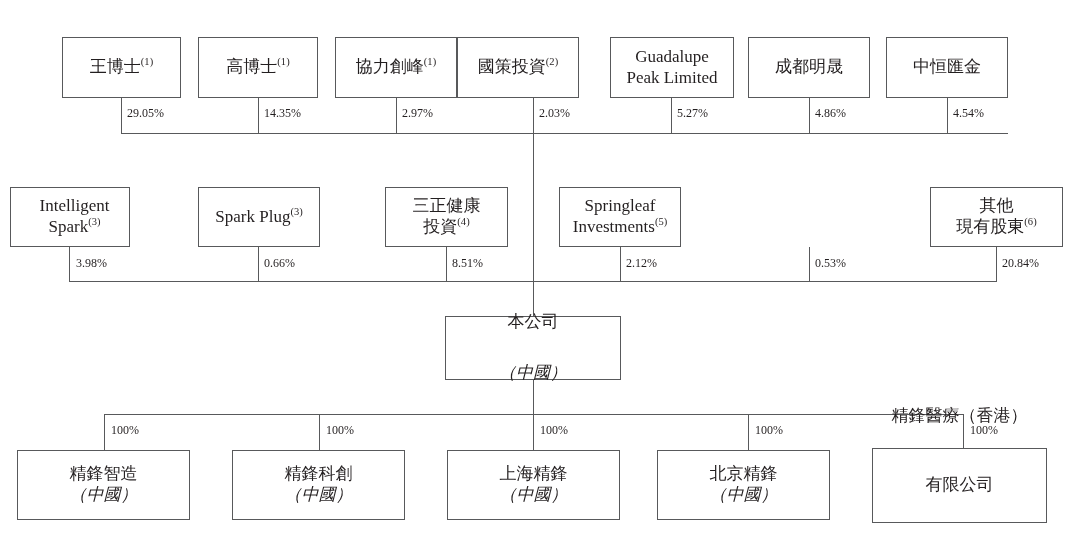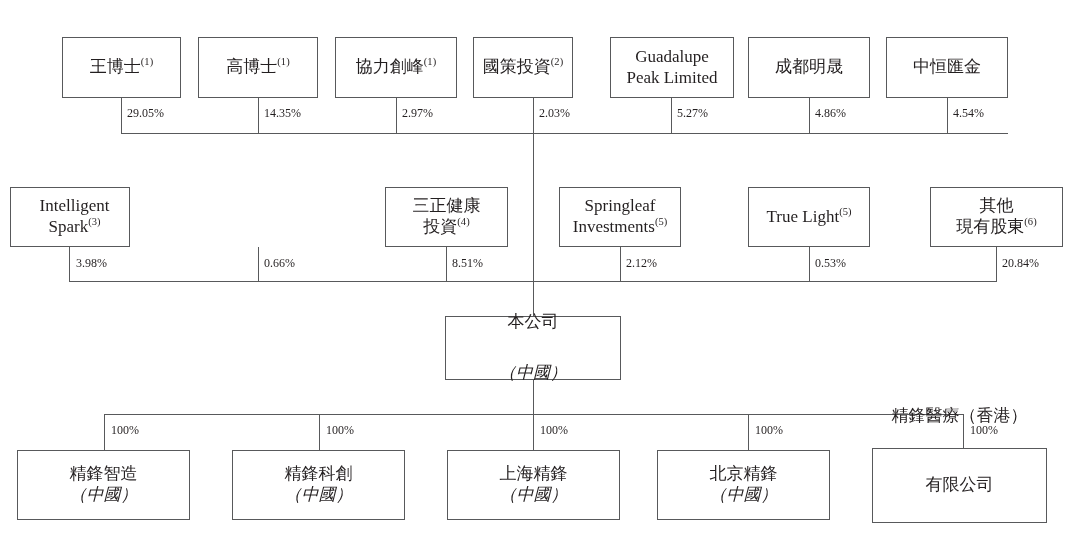--- a/index.html
+++ b/index.html
@@ -65,21 +65,21 @@
   </div>
 
   <div class="node" style="left:198px; top:37px; width:120px; height:61px;">
     <span class="ln"><span>高博士</span><sup>(1)</sup></span>
   </div>
 
   <div class="node" style="left:335px; top:37px; width:122px; height:61px;">
     <span class="ln"><span>協力創峰</span><sup>(1)</sup></span>
   </div>
 
-  <div class="node" style="left:473px; top:37px; width:100px; height:61px;">
+  <div class="node" style="left:457px; top:37px; width:122px; height:61px;">
     <span class="ln"><span>國策投資</span><sup>(2)</sup></span>
   </div>
 
   <div class="node" style="left:610px; top:37px; width:124px; height:61px;">
     <span class="ln">Guadalupe</span>
     <span class="ln">Peak Limited</span>
   </div>
 
   <div class="node" style="left:748px; top:37px; width:122px; height:61px;">
     <span class="ln">成都明晟</span>
@@ -107,34 +107,34 @@
   <div class="pct" style="left:815px; top:107px;">4.86%</div>
   <div class="pct" style="left:953px; top:107px;">4.54%</div>
 
   <div class="vline" style="left:533px; top:133px; height:148px;"></div>
 
   <div class="node" style="left:10px; top:187px; width:120px; height:60px;padding-left:9px;">
     <span class="ln">Intelligent</span>
     <span class="ln"><span>Spark</span><sup>(3)</sup></span>
   </div>
 
+  <div class="node" style="left:198px; top:187px; width:122px; height:60px;">
+    <span class="ln"><span>Spark Plug</span><sup>(3)</sup></span>
+  </div>
 
   <div class="node" style="left:385px; top:187px; width:123px; height:60px;">
     <span class="ln">三正健康</span>
     <span class="ln"><span>投資</span><sup>(4)</sup></span>
   </div>
 
   <div class="node" style="left:559px; top:187px; width:122px; height:60px;">
     <span class="ln">Springleaf</span>
     <span class="ln"><span>Investments</span><sup>(5)</sup></span>
   </div>
 
-  <div class="node" style="left:748px; top:187px; width:122px; height:60px;">
-    <span class="ln"><span>True Light</span><sup>(5)</sup></span>
-  </div>
 
   <div class="node" style="left:930px; top:187px; width:133px; height:60px;">
     <span class="ln">其他</span>
     <span class="ln"><span>現有股東</span><sup>(6)</sup></span>
   </div>
 
   <div class="vline" style="left:69px; top:247px; height:34px;"></div>
   <div class="vline" style="left:258px; top:247px; height:34px;"></div>
   <div class="vline" style="left:446px; top:247px; height:34px;"></div>
   <div class="vline" style="left:620px; top:247px; height:34px;"></div>

